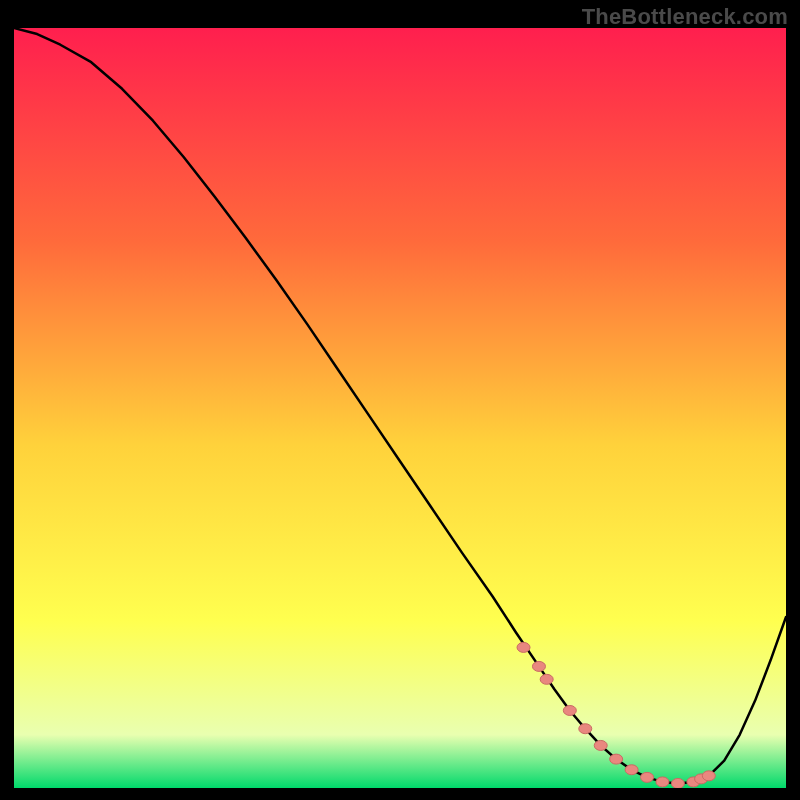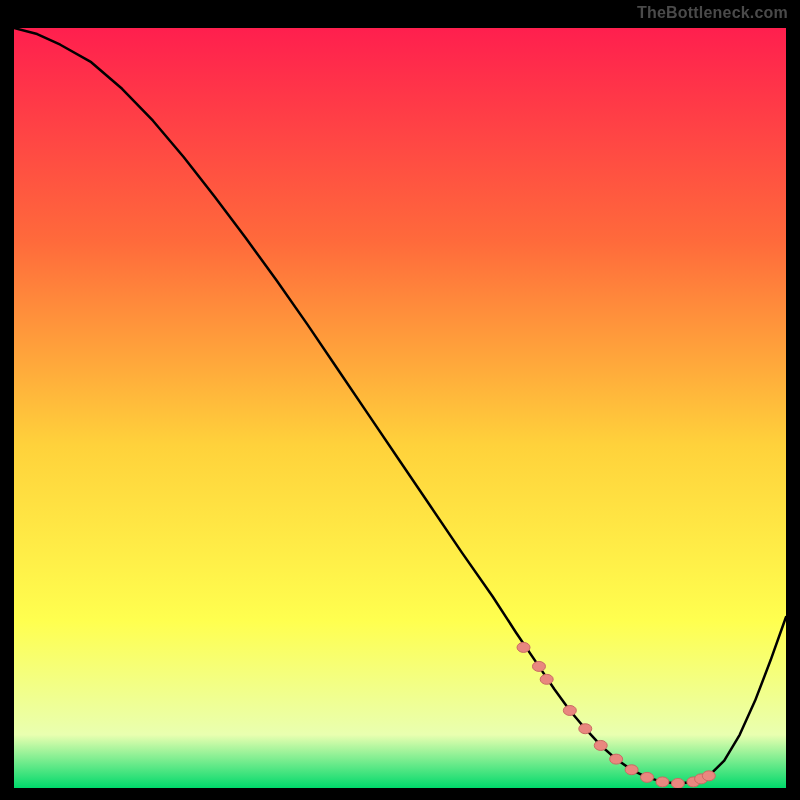--- a/index.html
+++ b/index.html
@@ -14,21 +14,21 @@
     position: relative;
     width: 800px;
     height: 800px;
     background: #000;
   }
   .watermark {
     position: absolute;
     top: 4px;
     right: 12px;
     font-family: Arial, Helvetica, sans-serif;
-    font-size: 16px;
+    font-size: 22px;
     font-weight: 600;
     color: #4a4a4a;
     letter-spacing: 0.2px;
   }
   .plot {
     position: absolute;
     left: 14px;
     top: 28px;
     width: 772px;
     height: 760px;

